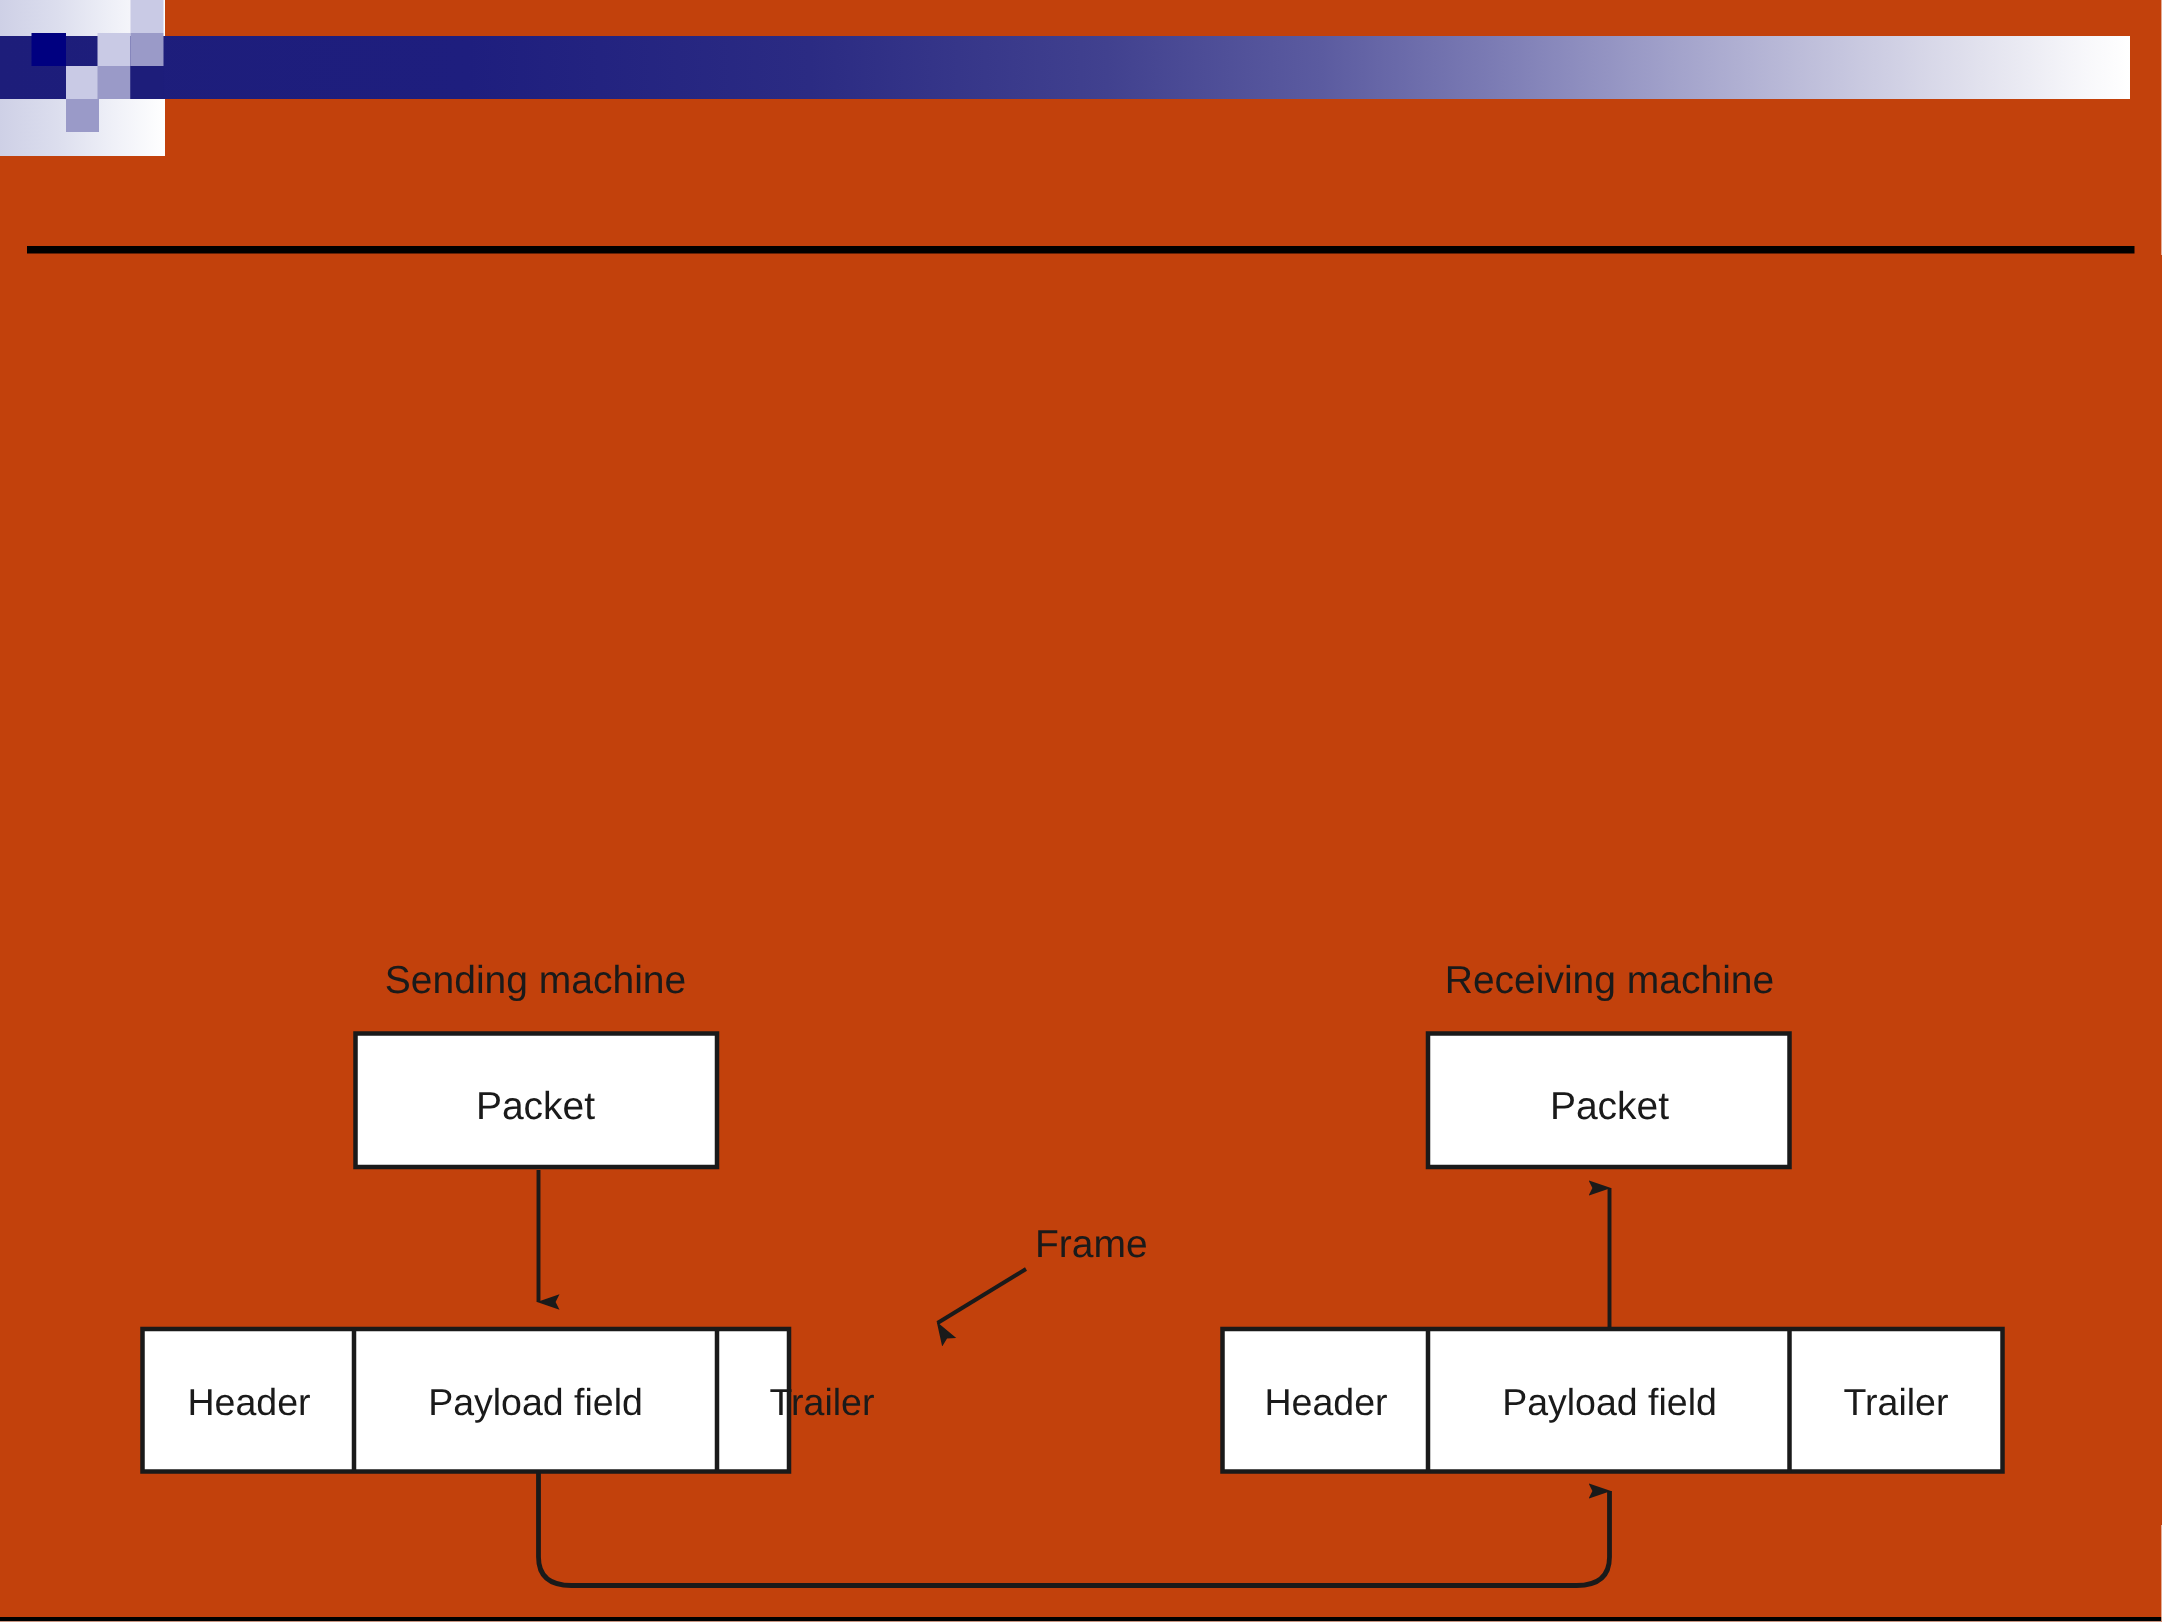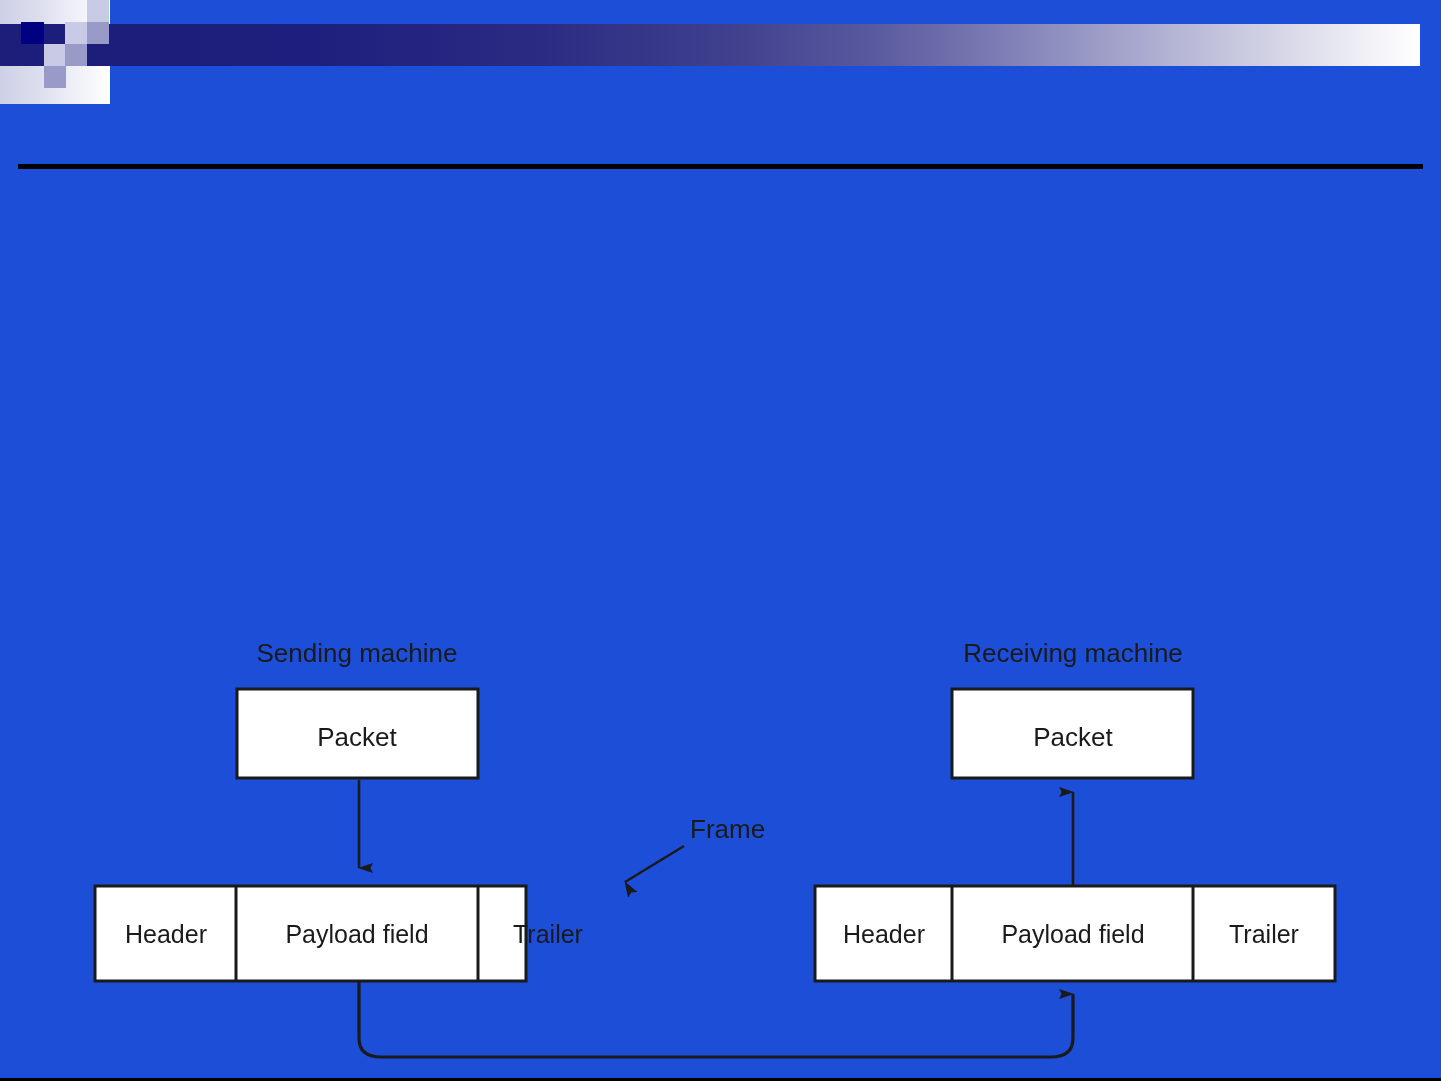--- a/index.html
+++ b/index.html
@@ -8,21 +8,21 @@
     background: #ffffff;
   }
   body {
     font-family: "Liberation Sans", sans-serif;
   }
 
   #slide {
     position: relative;
     width: 1441px;
     height: 1081px;
-    background: #1d4ed8;
+    background: #c2410c;
     overflow: hidden;
   }
 
   
   .hdr-band {
     position: absolute;
     left: 0;
     top: 24px;
     width: 1420px;
     height: 42px;

